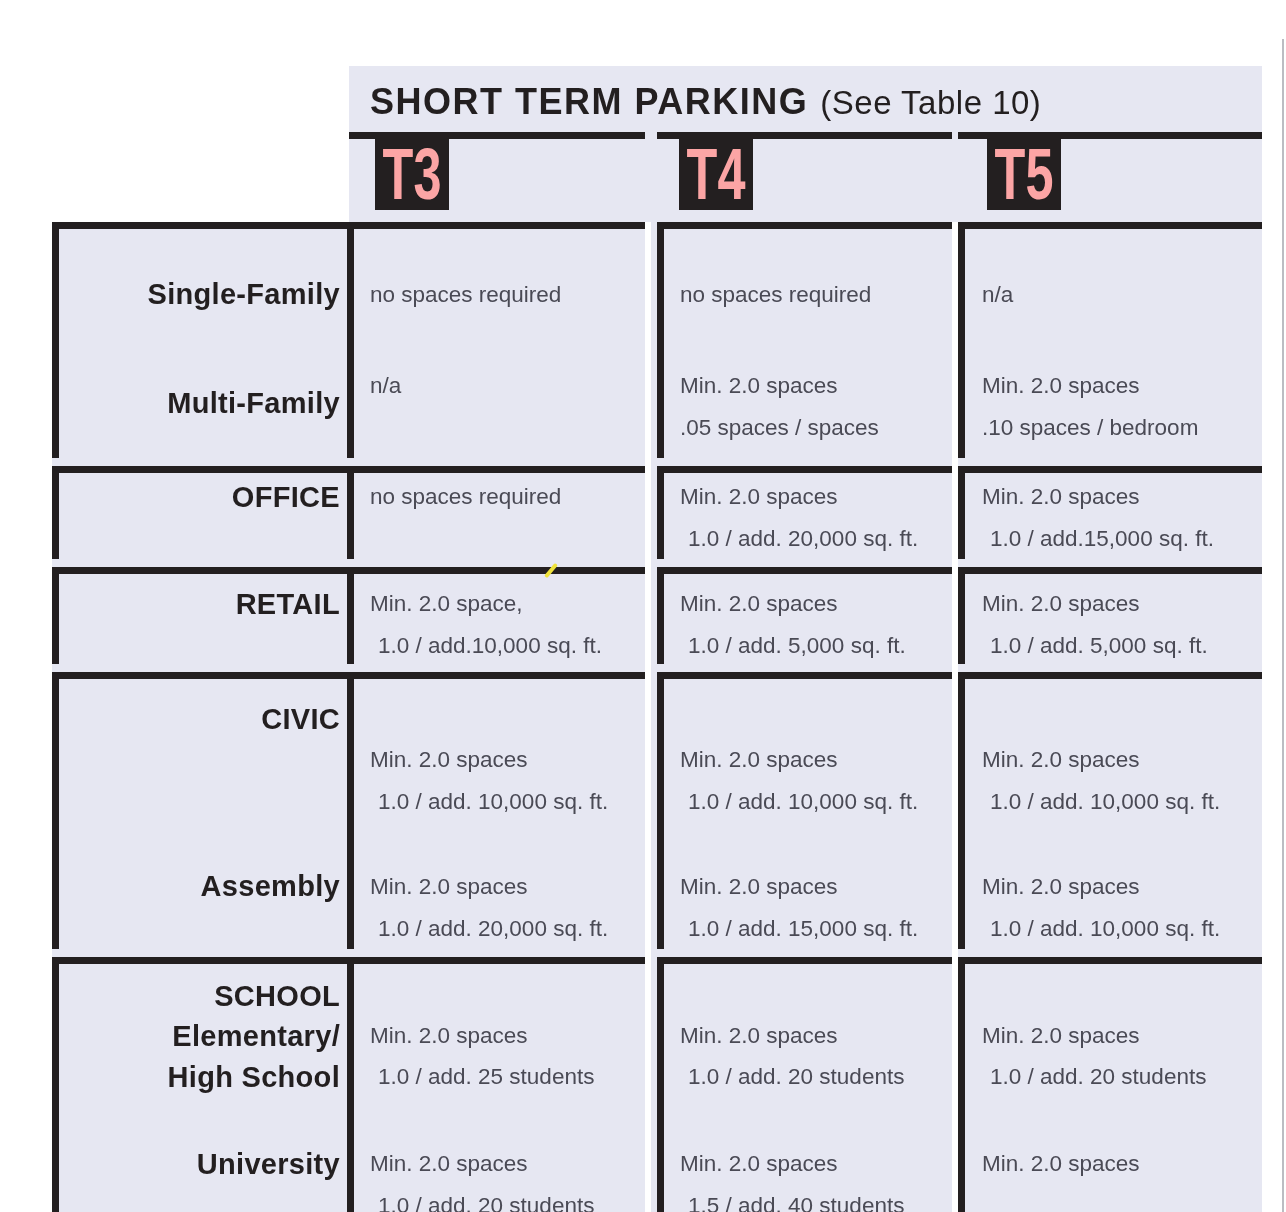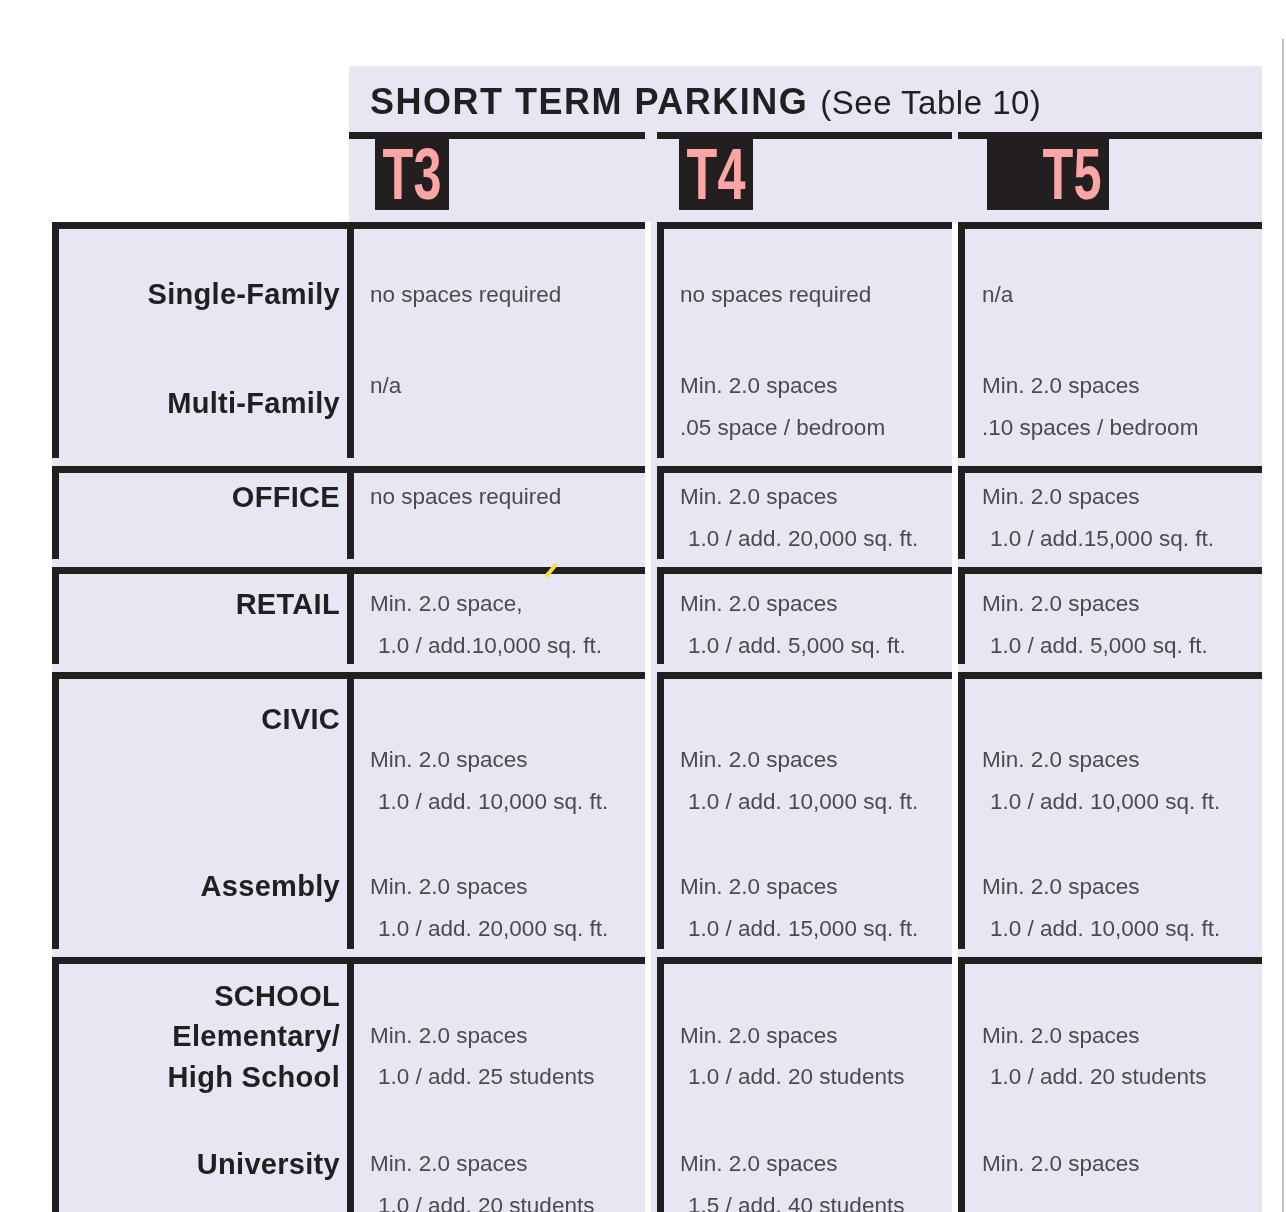--- a/index.html
+++ b/index.html
@@ -61,21 +61,21 @@
   <div class="bar" style="left:349px;top:93px;width:296px;"></div>
   <div class="bar" style="left:657px;top:93px;width:295px;"></div>
   <div class="bar" style="left:958px;top:93px;width:304px;"></div>
 
   <div class="tbox" style="left:375px;">
     <span>T3</span>
   </div>
   <div class="tbox" style="left:679px;">
     <span>T4</span>
   </div>
-  <div class="tbox" style="left:987px;padding-left:48px;">
+  <div class="tbox" style="left:987px;">
     <span>T5</span>
   </div>
 
   <div class="bar" style="left:52px;top:183px;width:593px;"></div>
   <div class="bar" style="left:657px;top:183px;width:295px;"></div>
   <div class="bar" style="left:958px;top:183px;width:304px;"></div>
 
   <div class="bar" style="left:52px;top:427px;width:593px;"></div>
   <div class="bar" style="left:657px;top:427px;width:295px;"></div>
   <div class="bar" style="left:958px;top:427px;width:304px;"></div>
@@ -123,21 +123,21 @@
 
   <div class="lbl" style="top:239px;">Single-Family</div>
   <div class="lbl" style="top:348px;">Multi-Family</div>
 
   <div class="cell" style="left:370px;top:243px;">no spaces required</div>
   <div class="cell" style="left:680px;top:243px;">no spaces required</div>
   <div class="cell" style="left:982px;top:243px;">n/a</div>
 
   <div class="cell" style="left:370px;top:334px;">n/a</div>
   <div class="cell" style="left:680px;top:334px;">Min. 2.0 spaces</div>
-  <div class="cell" style="left:680px;top:376px;">.05 space / bedroom</div>
+  <div class="cell" style="left:680px;top:376px;">.05 spaces / spaces</div>
   <div class="cell" style="left:982px;top:334px;">Min. 2.0 spaces</div>
   <div class="cell" style="left:982px;top:376px;">.10 spaces / bedroom</div>
 
   <div class="lbl" style="top:442px;">OFFICE</div>
   <div class="cell" style="left:370px;top:445px;">no spaces required</div>
   <div class="cell" style="left:680px;top:445px;">Min. 2.0 spaces</div>
   <div class="cell" style="left:688px;top:487px;">1.0 / add. 20,000 sq. ft.</div>
   <div class="cell" style="left:982px;top:445px;">Min. 2.0 spaces</div>
   <div class="cell" style="left:990px;top:487px;">1.0 / add.15,000 sq. ft.</div>
 

